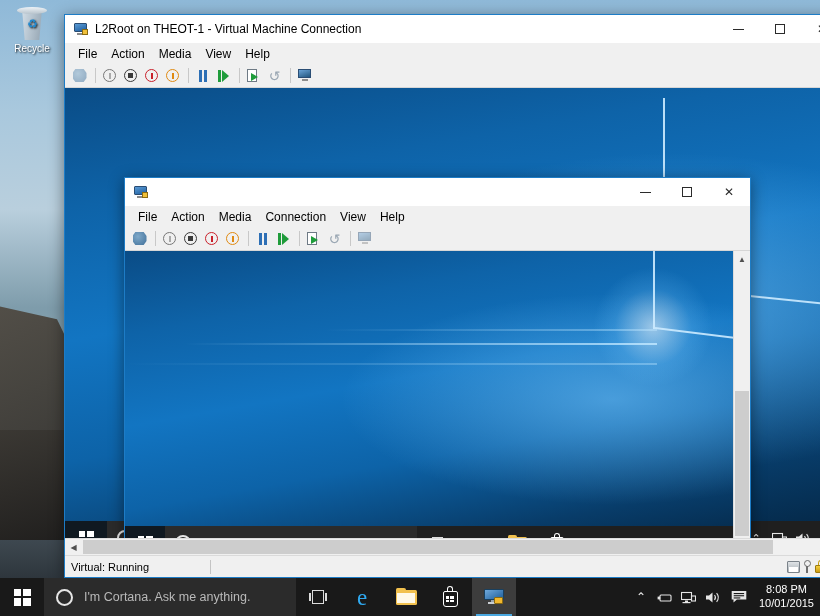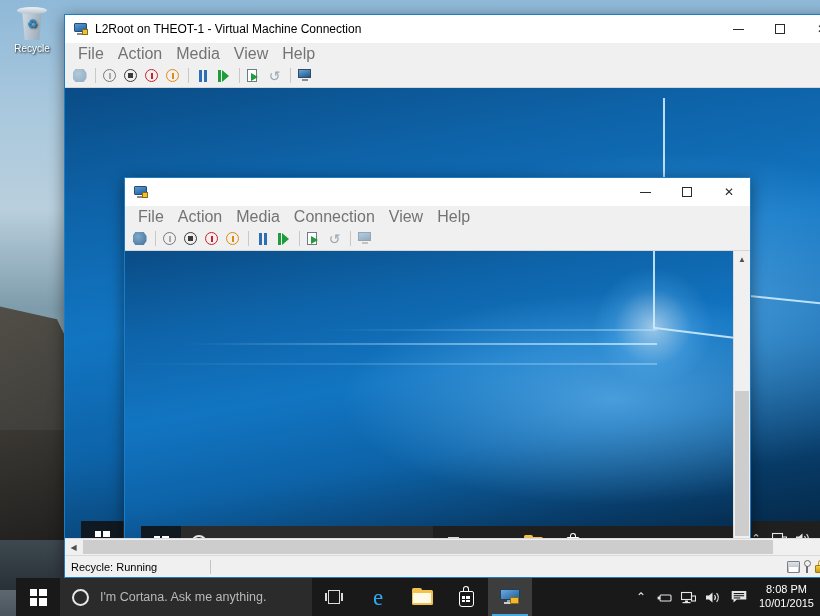--- a/index.html
+++ b/index.html
@@ -83,21 +83,21 @@
   .tb-icon .mon { position:absolute; left:1px; top:2px; width:13px; height:9px; background: linear-gradient(160deg,#5b9bd5,#1f5fa0); border:1px solid #2a4d74; border-radius:1px; }
   .tb-icon .base { position:absolute; left:4px; top:12px; width:8px; height:2px; background:#8a8a8a; }
   .tb-icon .plug { position:absolute; left:9px; top:8px; width:6px; height:6px; background:#f0c03a; border:1px solid #8a6a12; }
   .titlebar .tb-title { font-size: 12px; color: #000; white-space: nowrap; overflow: hidden; }
   .winbtns { position: absolute; right: 0; top: 0; height: 28px; display: flex; }
   .winbtn { width: 42px; height: 28px; display: flex; align-items: center; justify-content: center; font-size: 12px; color: #2b2b2b; line-height: 1; }
   .winbtn .glyph-min { display:block; width:11px; height:1px; background:#2b2b2b; }
   .winbtn .glyph-max { display:block; width:10px; height:10px; border:1px solid #2b2b2b; }
 
   .menubar { height: 21px; background: #f0f0f0; display: flex; align-items: center; padding-left: 6px; }
-  .menuitem { font-size: 16px; color: #737373; padding: 2px 7px; }
+  .menuitem { font-size: 12px; color: #000000; padding: 2px 7px; }
 
   .toolbar { height: 24px; background: #f0f0f0; display: flex; align-items: center; padding-left: 5px; border-bottom: 1px solid #d6d6d6; }
   .tbtn { width: 19px; height: 19px; margin-right: 2px; position: relative; display:flex; align-items:center; justify-content:center; }
   .tsep { width: 1px; height: 15px; background: #c8c8c8; margin: 0 4px; }
 
   
   .ic-circle { width:13px; height:13px; border-radius:50%; border:1.6px solid #777; display:flex; align-items:center; justify-content:center; }
   .ic-circle.dk { border-color:#3a3a3a; }
   .ic-circle.red { border-color:#c9202a; }
   .ic-circle.org { border-color:#e08a12; }
@@ -131,21 +131,21 @@
     position:absolute; background: linear-gradient(90deg, rgba(255,255,255,0), rgba(190,230,255,.85));
     height: 1.5px; transform-origin: right center;
   }
   .hero .wline { position:absolute; background: rgba(205,235,255,.9); }
   .hero .glow {
     position:absolute; width: 120px; height: 120px; border-radius:50%;
     background: radial-gradient(circle, rgba(255,255,255,.55) 0%, rgba(120,200,255,.18) 45%, rgba(0,0,0,0) 70%);
   }
 
   
-  .taskbar { position: absolute; left:16px; right:0; bottom:0; background: #1f1f1f; display:flex; align-items:center; }
+  .taskbar { position: absolute; left:0; right:0; bottom:0; background: #1f1f1f; display:flex; align-items:center; }
   .tb-start { display:flex; align-items:center; justify-content:center; flex:0 0 auto; }
   .tb-start .winlogo { display:grid; grid-template-columns: 1fr 1fr; grid-template-rows: 1fr 1fr; gap:1.5px; }
   .tb-start .winlogo i { display:block; background:#fff; }
   .cortana { background:#2b2b2b; display:flex; align-items:center; flex:0 0 auto; height:100%; }
   .cortana .ring { border-radius:50%; border:2px solid #e6e6e6; flex:0 0 auto; }
   .cortana .ctext { color:#b9b9b9; white-space:nowrap; overflow:hidden; }
   .tb-icons { display:flex; align-items:center; height:100%; }
   .tb-ic { display:flex; align-items:center; justify-content:center; height:100%; position:relative; flex:0 0 auto; }
   .tb-ic.active { background: rgba(255,255,255,.16); }
   .tb-ic.active::after { content:''; position:absolute; left:10%; right:10%; bottom:0; height:2px; background:#4aa8e0; }
@@ -578,21 +578,21 @@
       </div>
     </div>
 
     <div class="hsb" style="left:0; bottom:22px; height:17px; width:778px;">
       <span class="sb-arrow" style="left:0;top:0;width:17px;height:16px;">◀</span>
       <span class="sb-thumb" style="left:18px;top:1px;width:690px;height:14px;"></span>
       <span class="sb-arrow" style="right:0;top:0;width:17px;height:16px;">▶</span>
     </div>
 
     <div class="statusbar" style="position:absolute;left:0;bottom:0;width:778px;">
-      <span class="sfield" style="width:145px;">Recycle: Running</span>
+      <span class="sfield" style="width:145px;">Virtual: Running</span>
       <span class="sdiv"></span>
       <span class="sicons">
         <span class="si-floppy">
             <span class="b"></span>
             <span class="s"></span>
           </span>
         <span class="si-key">
             <span class="h"></span>
             <span class="t"></span>
           </span>

